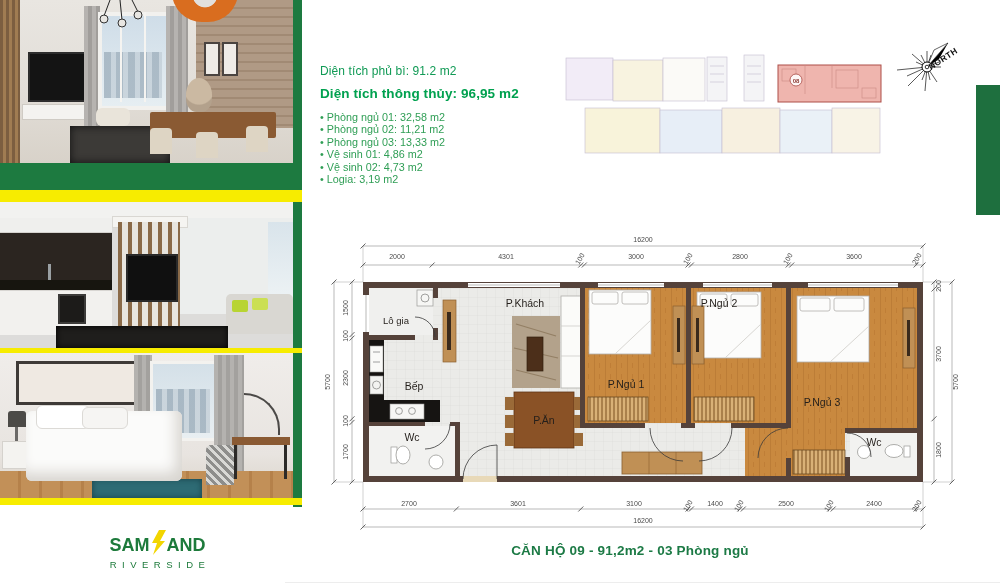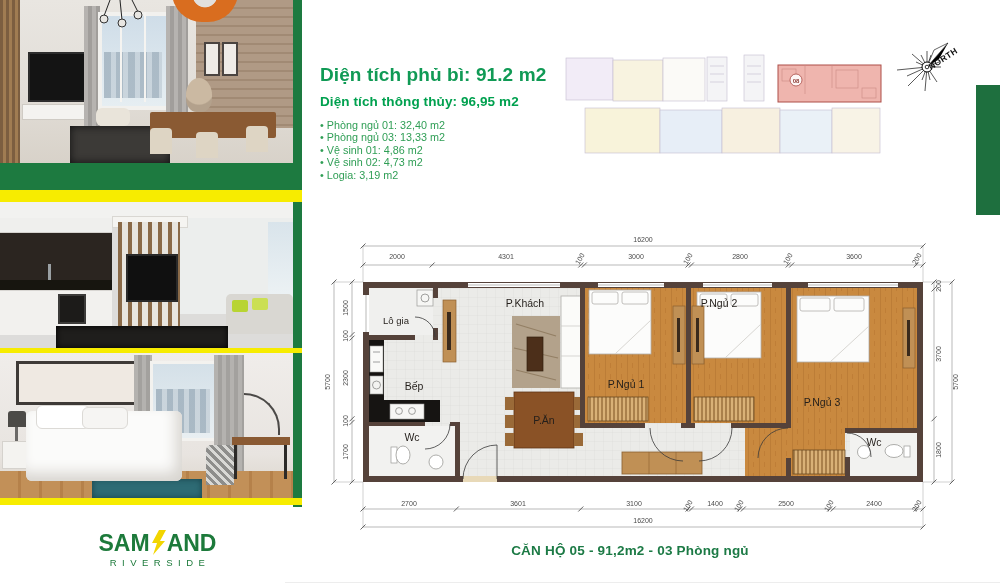--- a/index.html
+++ b/index.html
@@ -91,31 +91,31 @@
   .p3 .desk{position:absolute;left:232px;top:84px;width:58px;height:8px;background:#8a5a33;}
   .p3 .dleg1{position:absolute;left:234px;top:92px;width:3px;height:34px;background:#2c2a28;}
   .p3 .dleg2{position:absolute;left:284px;top:92px;width:3px;height:34px;background:#2c2a28;}
   .p3 .chair{position:absolute;left:206px;top:92px;width:28px;height:40px;border-radius:5px 5px 0 0;
       background:repeating-linear-gradient(45deg,#8d8d8b 0 3px,#d8d8d5 3px 6px);}
   .p3 .arc{position:absolute;left:244px;top:40px;width:34px;height:40px;border:2px solid #4b4947;border-bottom:none;
       border-left:none;border-radius:0 40px 0 0;}
 
   
   #specs{left:320px;top:64px;width:250px;}
-  .spec-h1{font-size:19px;font-weight:bold;color:#109a55;margin:0 0 8px 0;letter-spacing:.1px;}
+  .spec-h1{font-size:12px;font-weight:normal;color:#109a55;margin:0 0 8px 0;letter-spacing:.1px;}
   .spec-h2{font-size:13.5px;font-weight:bold;color:#00a14f;margin:0 0 10px 0;letter-spacing:.1px;}
   .spec-item{font-size:10.8px;color:#2f9e55;line-height:12.4px;white-space:nowrap;}
   .spec-item::before{content:"•  ";}
 
   
   #green-block{left:976px;top:85px;width:24px;height:130px;background:#1e6f3e;}
   #caption{left:330px;top:543px;width:600px;text-align:center;font-size:13.5px;font-weight:bold;
       color:#1c7a45;letter-spacing:.2px;}
   #logo{left:75px;top:530px;width:165px;text-align:center;}
-  .logo-word{font-size:23px;font-weight:bold;color:#1d7a3b;letter-spacing:0;line-height:24px;}
+  .logo-word{font-size:18px;font-weight:bold;color:#1d7a3b;letter-spacing:0;line-height:24px;}
   .logo-word svg{vertical-align:-4px;margin:0 1px;}
   .logo-sub{font-size:9.5px;color:#1d7a3b;letter-spacing:5.5px;margin-top:2px;padding-left:5px;}
   #footer-line{left:285px;top:582px;width:715px;height:1px;background:#ededed;}
 
   
   .dim{font-family:"Liberation Sans",sans-serif;font-size:7px;fill:#4a4a4a;}
   .room{font-family:"Liberation Sans",sans-serif;font-size:10.5px;fill:#241f1b;}
   .room-s{font-family:"Liberation Sans",sans-serif;font-size:9.5px;fill:#241f1b;}
   .unit08{font-family:"Liberation Sans",sans-serif;font-size:6px;font-weight:bold;fill:#8c3a34;}
   .north{font-family:"Liberation Sans",sans-serif;font-size:8.5px;font-weight:bold;fill:#111;letter-spacing:.5px;}
@@ -203,21 +203,22 @@
       <div class="chair"></div>
       <div class="arc"></div>
     </div>
 
     <div class="band-yellow" style="top:498px;height:7px;"></div>
   </div>
 
   <div id="specs" class="abs">
     <div class="spec-h1">Diện tích phủ bì: 91.2 m2</div>
     <div class="spec-h2">Diện tích thông thủy: 96,95 m2</div>
-    <div class="spec-item">Phòng ngủ 01: 32,40 m2</div>
+    <div class="spec-item">Phòng ngủ 01: 32,58 m2</div>
+    <div class="spec-item">Phòng ngủ 02: 11,21 m2</div>
     <div class="spec-item">Phòng ngủ 03: 13,33 m2</div>
     <div class="spec-item">Vệ sinh 01: 4,86 m2</div>
     <div class="spec-item">Vệ sinh 02: 4,73 m2</div>
     <div class="spec-item">Logia: 3,19 m2</div>
   </div>
 
   <svg class="abs" style="left:560px;top:48px;" width="330" height="112" viewBox="560 48 330 112">
     <g stroke="#c3bcd0" stroke-width="0.6">
       <rect x="566" y="58" width="47" height="42" fill="#f2ecf7"></rect>
       <rect x="613" y="60" width="50" height="41" fill="#f8f3e0"></rect>
@@ -534,21 +535,21 @@
       <text class="dim" x="348" y="421" transform="rotate(-90 348 421)">100</text>
       <text class="dim" x="348" y="452" transform="rotate(-90 348 452)">1700</text>
       <text class="dim" x="330" y="382" transform="rotate(-90 330 382)">5700</text>
       <text class="dim" x="941" y="286" transform="rotate(-90 941 286)">200</text>
       <text class="dim" x="941" y="354" transform="rotate(-90 941 354)">3700</text>
       <text class="dim" x="941" y="450" transform="rotate(-90 941 450)">1800</text>
       <text class="dim" x="958" y="382" transform="rotate(-90 958 382)">5700</text>
     </g>
   </svg>
 
-  <div id="caption" class="abs">CĂN HỘ 05 - 91,2m2 - 03 Phòng ngủ</div>
+  <div id="caption" class="abs">CĂN HỘ 09 - 91,2m2 - 03 Phòng ngủ</div>
 
   <div id="logo" class="abs">
     <div class="logo-word"><span>SAM</span><svg width="15" height="25" viewBox="0 0 15 25">
           <polygon points="8,0 15,0 9,11 14,11 2,25 6,13 1,13" fill="#f2d500"></polygon>
         </svg><span>AND</span></div>
     <div class="logo-sub">RIVERSIDE</div>
   </div>
 
   <div id="footer-line" class="abs"></div>
 </div>

